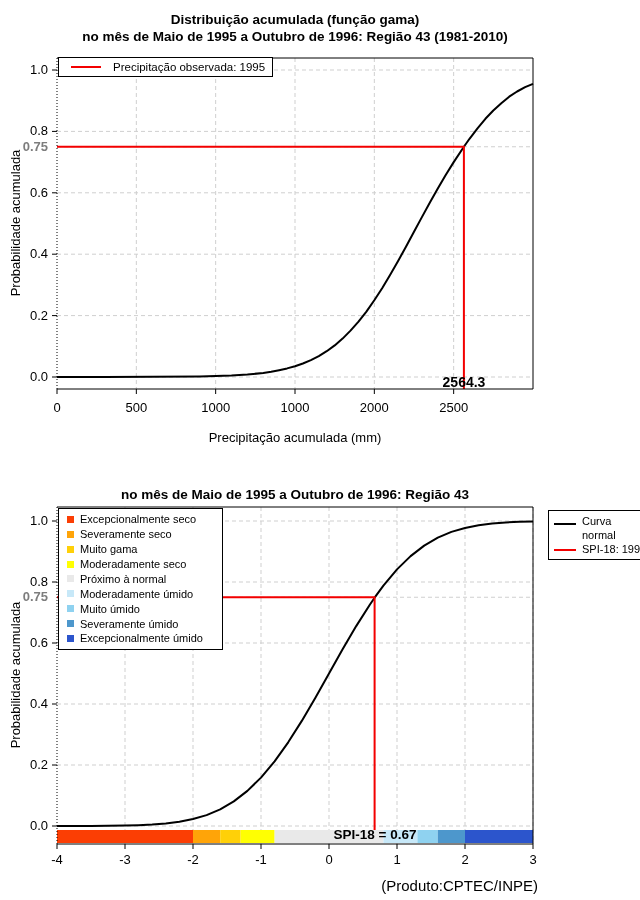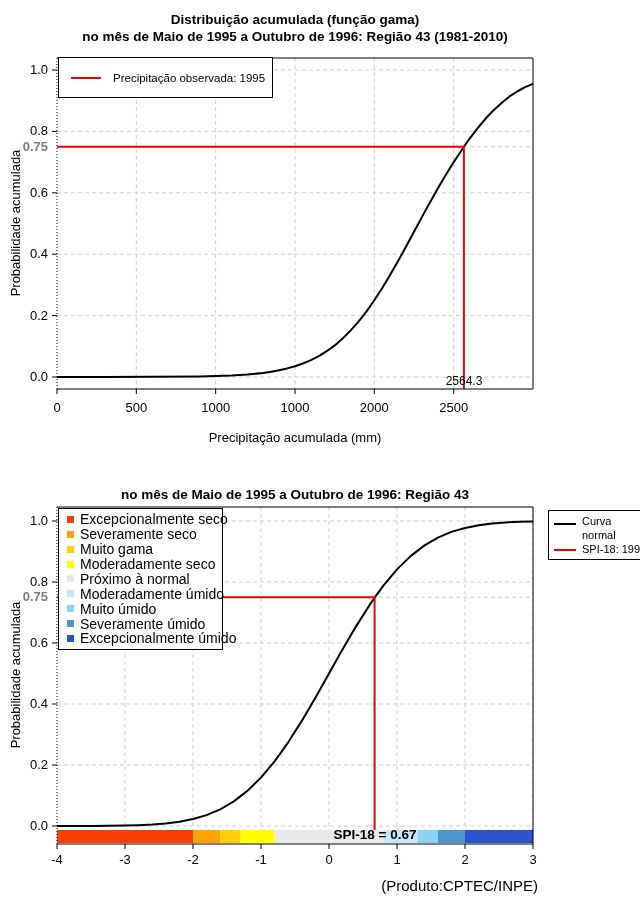--- a/index.html
+++ b/index.html
@@ -10,30 +10,30 @@
   .abs{position:absolute;}
   .chart-title{left:57px;width:476px;text-align:center;font-weight:bold;
                font-size:13.5px;line-height:16px;white-space:nowrap;}
   .axis-title{font-size:13px;white-space:nowrap;}
   .x-axis-title{left:57px;width:476px;text-align:center;}
   .y-axis-title{transform:translate(-50%,-50%) rotate(-90deg);white-space:nowrap;}
   .tick-x{font-size:13px;transform:translateX(-50%);white-space:nowrap;}
   .tick-y{font-size:13px;left:2px;width:46px;text-align:right;height:14px;line-height:14px;}
   .thresh-label{left:2px;width:46px;text-align:right;font-weight:bold;font-size:13px;
                 height:14px;line-height:14px;color:#7d7d7d;}
-  .value-label{transform:translateX(-50%);font-weight:normal;font-size:12px;white-space:nowrap;}
+  .value-label{transform:translateX(-50%);font-weight:bold;font-size:14px;white-space:nowrap;}
   .legend-box{border:1px solid #000;background:#fff;box-sizing:border-box;}
-  .legend-top{left:58px;top:57px;width:215px;height:41px;display:flex;align-items:center;}
+  .legend-top{left:58px;top:57px;width:215px;height:20px;display:flex;align-items:center;}
   .line-sample{display:inline-block;width:30px;height:2px;margin-left:12px;flex:0 0 auto;}
   .legend-top .lbl{font-size:11.5px;margin-left:12px;white-space:nowrap;}
   .legend-cat{left:58px;top:508px;width:165px;height:142px;display:flex;flex-direction:column;
               justify-content:space-around;padding:3px 0;}
   .cat-row{display:flex;align-items:center;height:14px;}
   .cat-swatch{width:7px;height:7px;margin-left:8px;flex:0 0 auto;}
-  .cat-lbl{font-size:14px;margin-left:6px;white-space:nowrap;}
+  .cat-lbl{font-size:11px;margin-left:6px;white-space:nowrap;}
   .legend-series{left:548px;top:510px;width:106px;height:50px;font-size:11px;}
   .ls-line{position:absolute;width:22px;height:2px;left:5px;}
   .ls-lbl{position:absolute;left:33px;white-space:nowrap;}
   .annotation{transform:translateX(-50%);font-weight:bold;font-size:13.5px;white-space:nowrap;}
   .credit{left:57px;width:481px;text-align:right;font-size:15px;white-space:nowrap;}
 </style>
 </head>
 <body>
 
 <div class="canvas">

